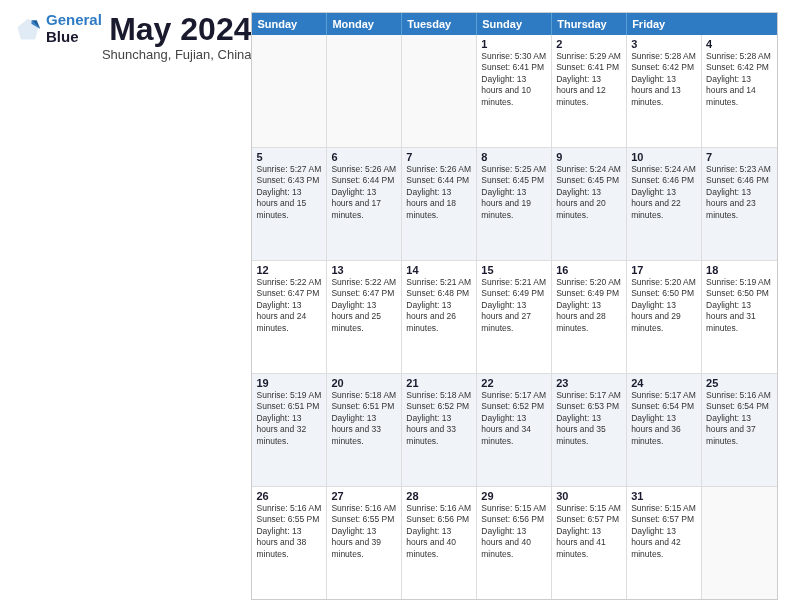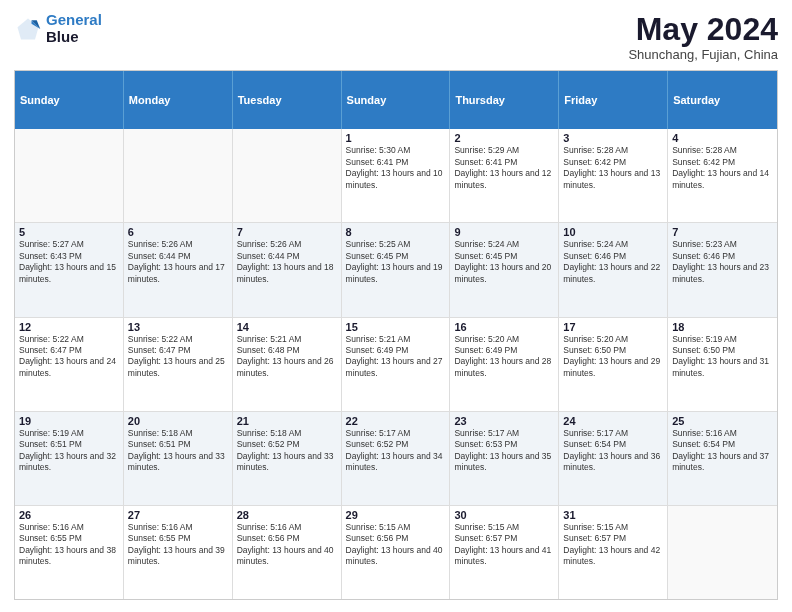--- a/index.html
+++ b/index.html
@@ -8,21 +8,20 @@
       background: #fff;
       width: 792px;
       height: 612px;
       overflow: hidden;
     }
     .page {
       width: 792px;
       height: 612px;
       padding: 12px 14px;
       display: flex;
-      flex-direction: column;
     }
     .header {
       display: flex;
       justify-content: space-between;
       align-items: flex-start;
       margin-bottom: 8px;
     }
     .logo {
       display: flex;
       align-items: center;
@@ -62,21 +61,21 @@
     .cal-header {
       display: grid;
       grid-template-columns: repeat(7, 1fr);
       background: #2e7bc4;
     }
     .cal-header-cell {
       color: #fff;
       font-size: 11px;
       font-weight: bold;
       text-align: left;
-      padding: 23px 5px;
+      padding: 5px 5px;
       border-right: 1px solid #5a9fd4;
     }
     .cal-header-cell:last-child { border-right: none; }
     .cal-body {
       flex: 1;
       display: flex;
       flex-direction: column;
     }
     .cal-row {
       display: grid;
@@ -132,21 +131,20 @@
   </div>
 
   <div class="calendar">
     <div class="cal-header" id="cal-header">
         <div class="cal-header-cell">Sunday</div>
         <div class="cal-header-cell">Monday</div>
         <div class="cal-header-cell">Tuesday</div>
         <div class="cal-header-cell">Sunday</div>
         <div class="cal-header-cell">Thursday</div>
         <div class="cal-header-cell">Friday</div>
-        <div class="cal-header-cell">Saturday</div>
       </div>
     <div class="cal-body" id="cal-body">
         <div class="cal-row">
           <div class="cal-cell empty"></div>
           <div class="cal-cell empty"></div>
           <div class="cal-cell empty"></div>
           <div class="cal-cell">
             <div class="day-num">1</div>
             <div class="cell-detail" style="white-space: pre-line;">Sunrise: 5:30 AM
 Sunset: 6:41 PM

